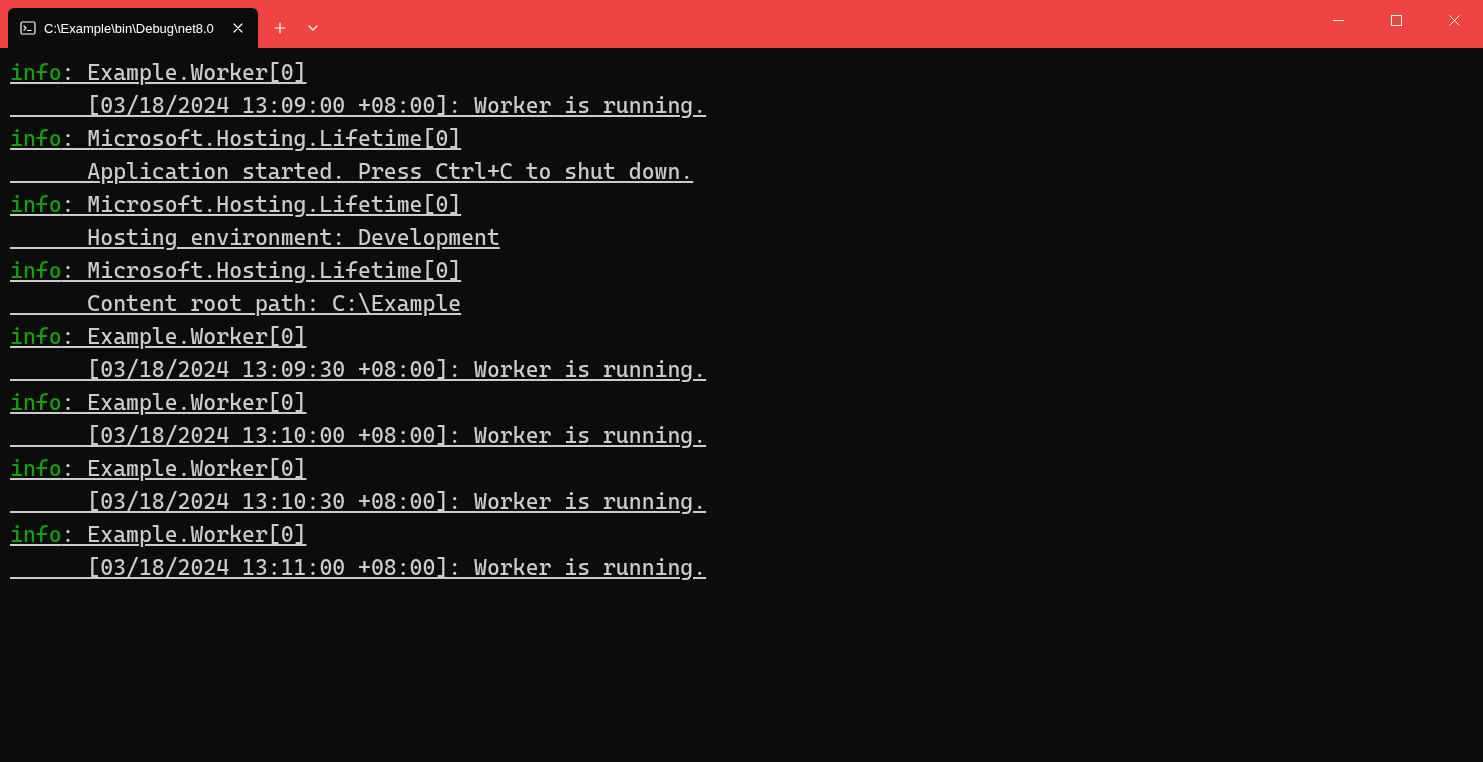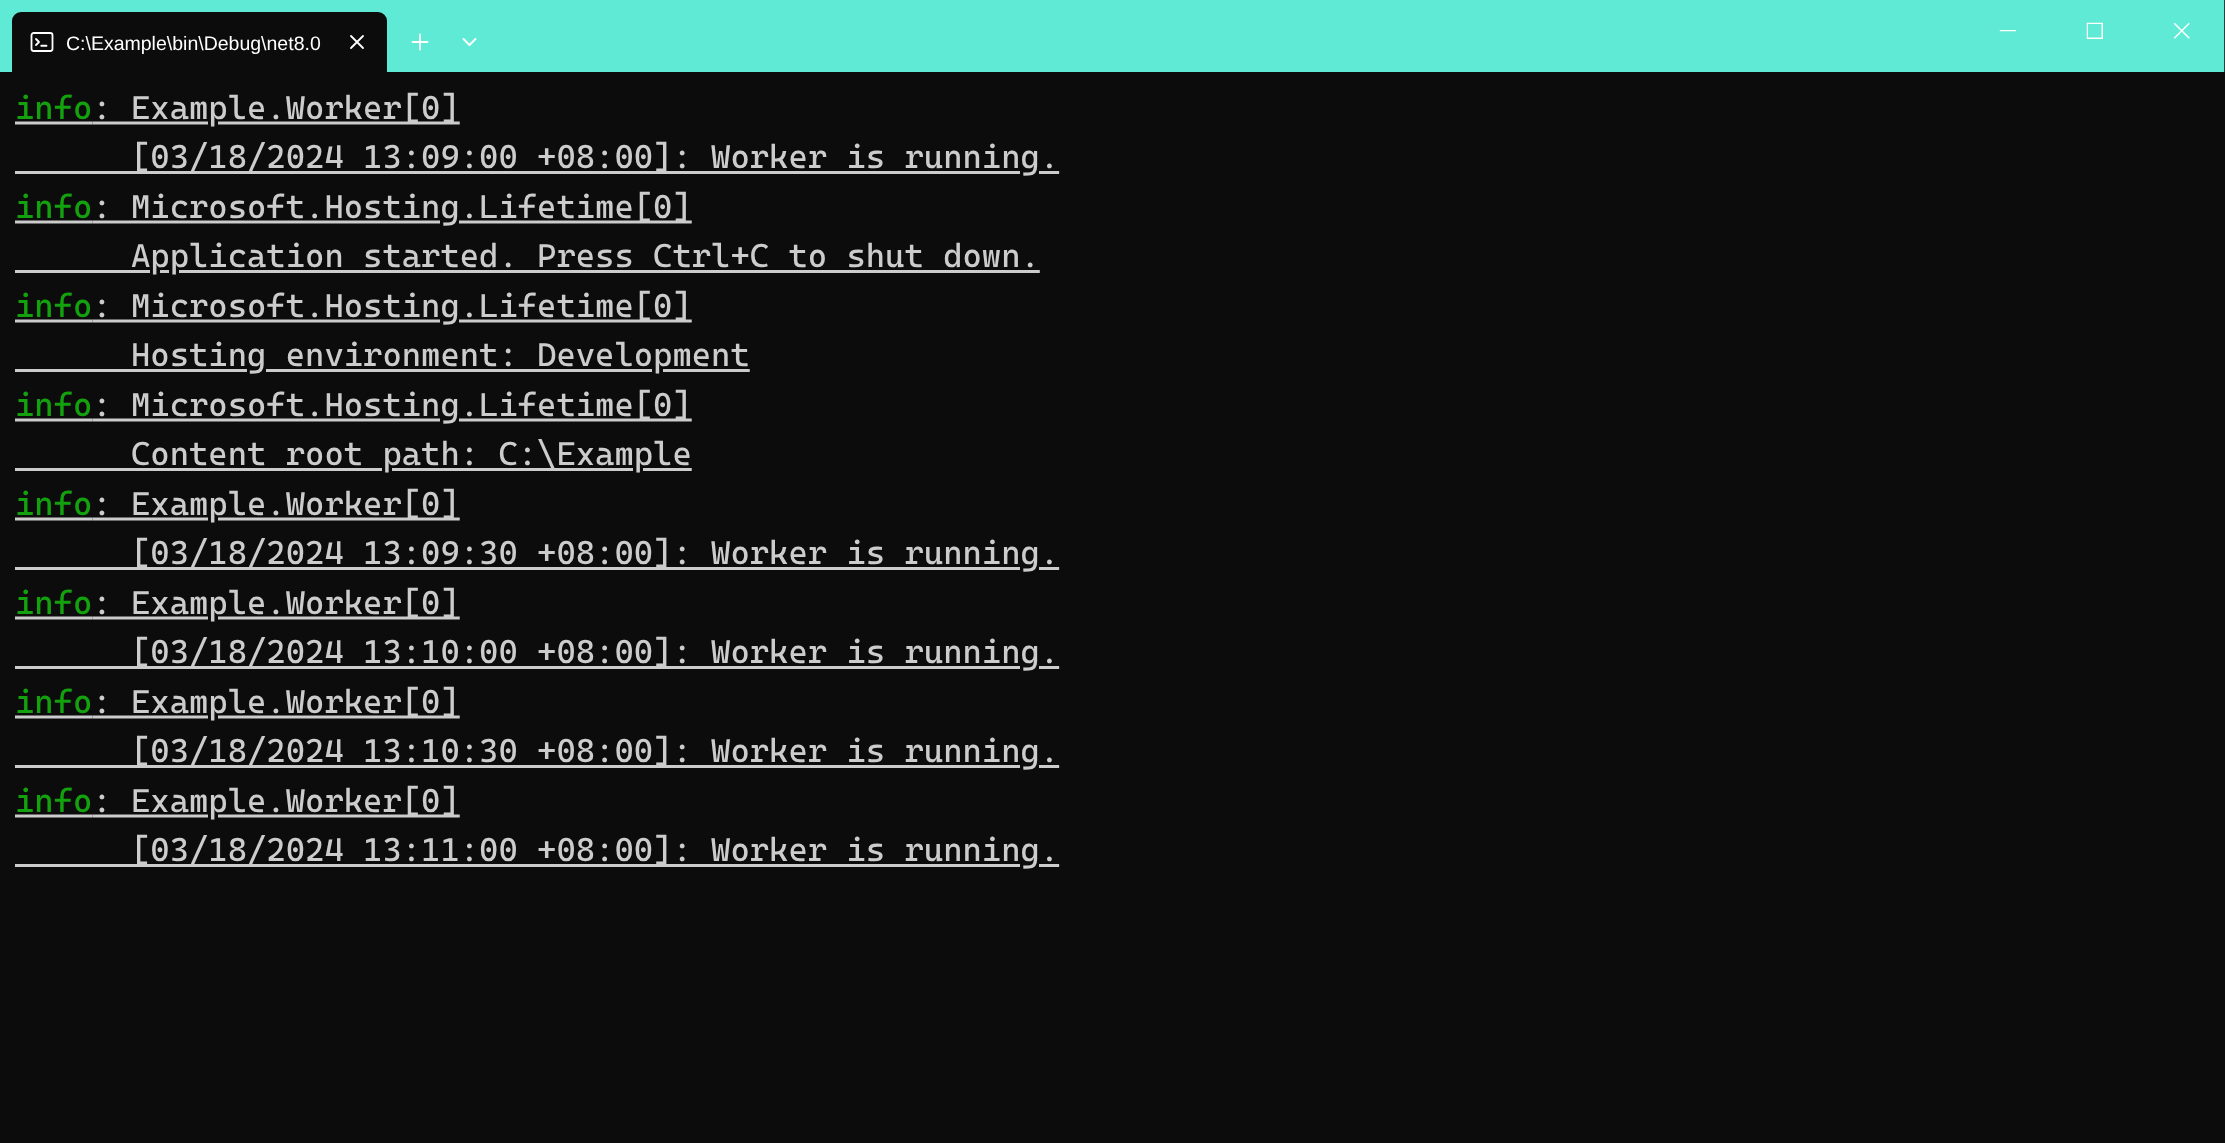--- a/index.html
+++ b/index.html
@@ -13,21 +13,21 @@
       height: 762px;
       background: #0c0c0c;
       font-family: 'Cascadia Mono', 'Consolas', monospace;
       overflow: hidden;
       display: flex;
       flex-direction: column;
     }
     
     .titlebar {
       height: 48px;
-      background: #5eead4;
+      background: #ef4444;
       display: flex;
       align-items: flex-start;
       justify-content: space-between;
       gap: 46px;
     }
     
     .tabs-region {
       display: flex;
       align-items: center;
       height: 100%;

